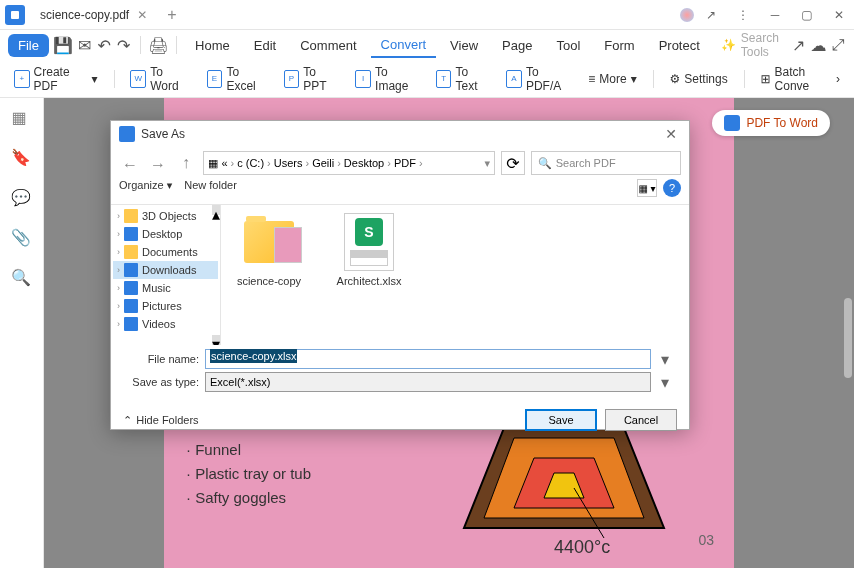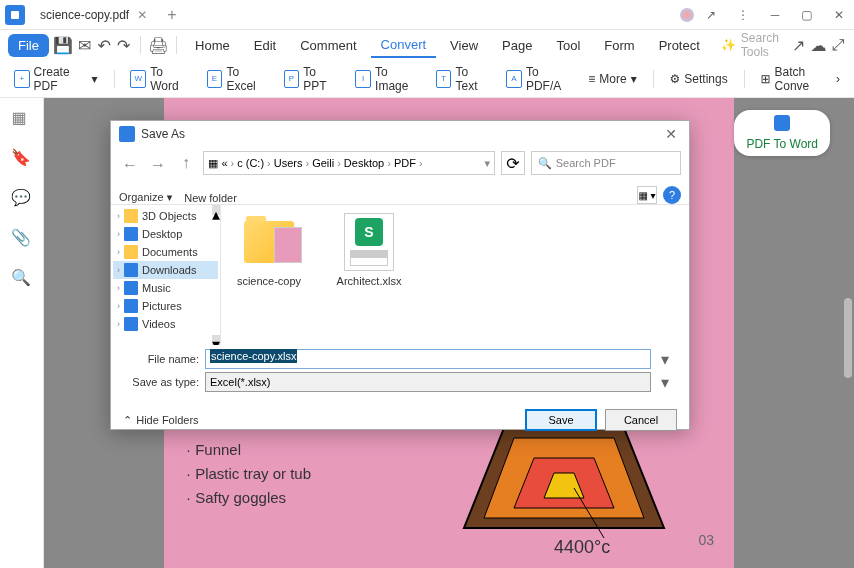--- a/index.html
+++ b/index.html
@@ -30,40 +30,40 @@
     .toolbar { height: 38px; background: #fff; display: flex; align-items: center; padding: 0 8px; gap: 6px; border-bottom: 1px solid #e5e5e5; }
     .tool-btn { display: flex; align-items: center; gap: 4px; padding: 4px 6px; font-size: 12px; color: #333; cursor: pointer; border-radius: 3px; }
     .icon-box { width: 18px; height: 18px; border: 1.5px solid #2e7de0; border-radius: 2px; display: flex; align-items: center; justify-content: center; font-size: 8px; color: #2e7de0; }
     
     
     .content { display: flex; height: 470px; position: relative; }
     .left-sidebar { width: 44px; background: #fff; border-right: 1px solid #e5e5e5; display: flex; flex-direction: column; align-items: center; padding-top: 10px; gap: 20px; }
     .side-icon { width: 20px; height: 20px; color: #888; cursor: pointer; }
     .doc-area { flex: 1; background: #888; display: flex; justify-content: center; position: relative; }
     .doc-bg { width: 570px; background: #e89abb; margin-top: 0; position: relative; }
-    .pdf-word-btn { position: absolute; top: 12px; right: 24px; background: #fff; border-radius: 16px; padding: 5px 12px; display: flex; align-items: center; gap: 6px; font-size: 12px; color: #15803d; box-shadow: 0 1px 4px rgba(0,0,0,0.2); cursor: pointer; flex-direction: column; }
+    .pdf-word-btn { position: absolute; top: 12px; right: 24px; background: #fff; border-radius: 16px; padding: 5px 12px; display: flex; align-items: center; gap: 6px; font-size: 12px; color: #c2410c; box-shadow: 0 1px 4px rgba(0,0,0,0.2); cursor: pointer; }
     .pdf-word-icon { width: 16px; height: 16px; background: #2e7de0; border-radius: 3px; }
     
     
     .doc-content { position: absolute; top: 340px; left: 22px; font-size: 15px; color: #333; line-height: 1.6; }
     .volcano-img { position: absolute; bottom: 10px; right: 30px; width: 280px; height: 170px; }
     .page-num { position: absolute; bottom: 20px; right: 20px; color: #666; font-size: 14px; }
     
     
     .dialog { position: absolute; top: 120px; left: 110px; width: 580px; height: 310px; background: #fff; border: 1px solid #aaa; box-shadow: 0 4px 20px rgba(0,0,0,0.3); z-index: 100; }
     .dlg-title { height: 26px; display: flex; align-items: center; padding: 0 8px; font-size: 12px; color: #333; gap: 6px; }
     .dlg-title-icon { width: 16px; height: 16px; background: #2e7de0; border-radius: 2px; }
     .dlg-close { margin-left: auto; width: 20px; text-align: center; color: #666; cursor: pointer; font-size: 14px; }
     .dlg-nav { height: 32px; display: flex; align-items: center; padding: 0 8px; gap: 6px; }
     .nav-arrow { width: 22px; height: 22px; display: flex; align-items: center; justify-content: center; color: #888; cursor: pointer; }
     .breadcrumb { flex: 1; height: 24px; border: 1px solid #ccc; background: #fff; display: flex; align-items: center; padding: 0 4px; font-size: 11px; gap: 3px; }
     .bc-sep { color: #888; }
     .refresh { width: 24px; height: 24px; border: 1px solid #ccc; display: flex; align-items: center; justify-content: center; cursor: pointer; }
     .search-box { width: 150px; height: 24px; border: 1px solid #ccc; display: flex; align-items: center; padding: 0 6px; font-size: 11px; color: #888; gap: 4px; }
-    .dlg-toolbar { height: 26px; display: flex; align-items: flex-end; padding: 0 8px; gap: 12px; border-bottom: 1px solid #e5e5e5; }
+    .dlg-toolbar { height: 26px; display: flex; align-items: flex-start; padding: 0 8px; gap: 12px; border-bottom: 1px solid #e5e5e5; }
     .org-btn { font-size: 11px; color: #333; cursor: pointer; }
     .view-btns { margin-left: auto; display: flex; gap: 6px; }
     .view-btn { width: 20px; height: 18px; border: 1px solid #ccc; display: flex; align-items: center; justify-content: center; font-size: 10px; cursor: pointer; }
     .help-btn { width: 18px; height: 18px; background: #2e7de0; color: #fff; border-radius: 50%; display: flex; align-items: center; justify-content: center; font-size: 11px; cursor: pointer; }
     
     .dlg-body { display: flex; height: 140px; }
     .folder-tree { width: 110px; border-right: 1px solid #e5e5e5; overflow: hidden; padding: 2px; position: relative; }
     .tree-item { display: flex; align-items: center; gap: 4px; padding: 2px 4px; font-size: 11px; color: #333; cursor: pointer; }
     .tree-item.selected { background: #cce4f7; }
     .tree-chev { color: #888; font-size: 9px; }

